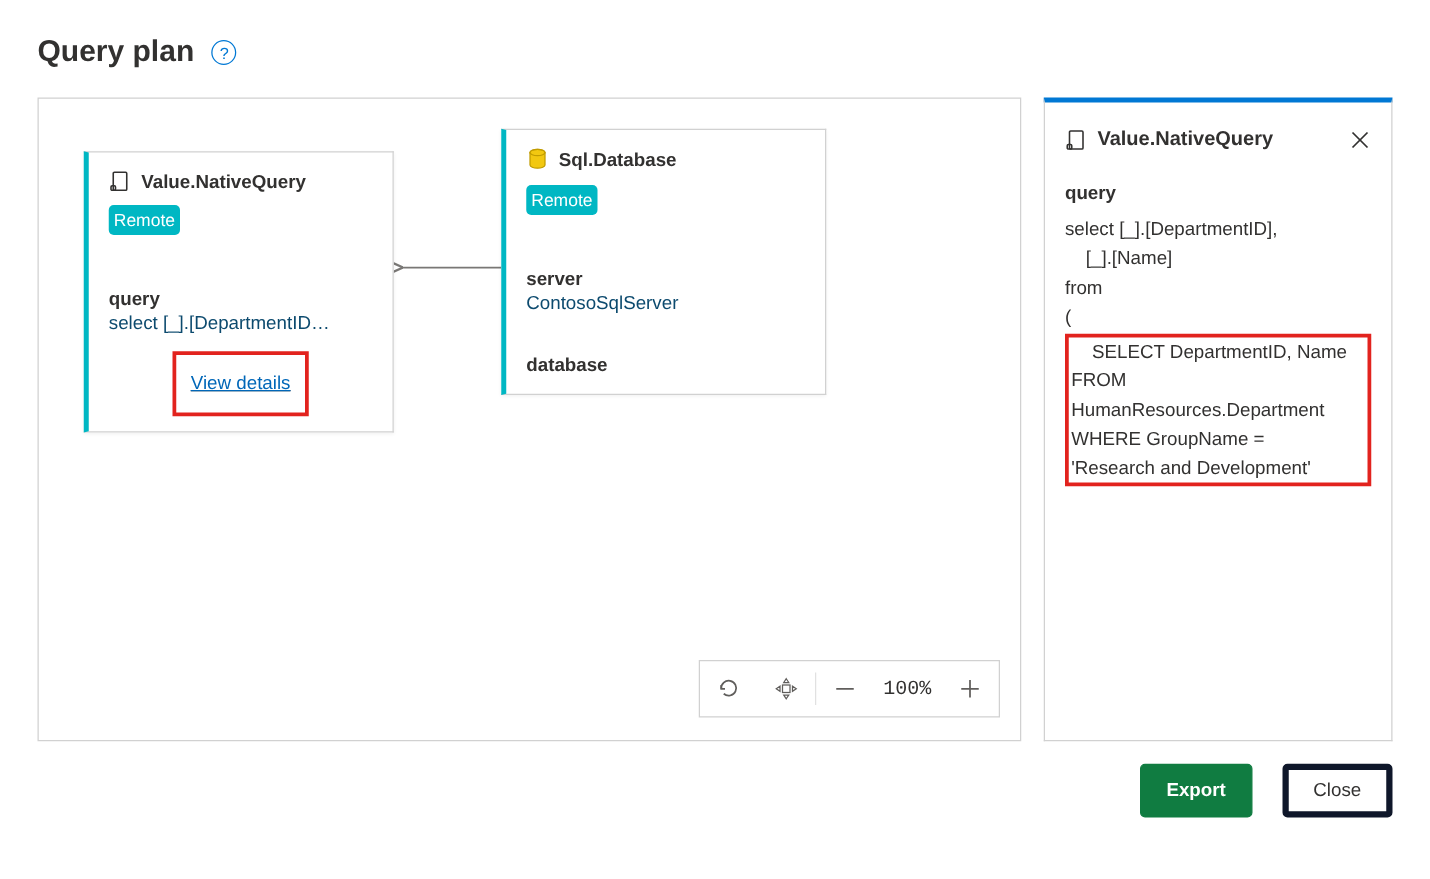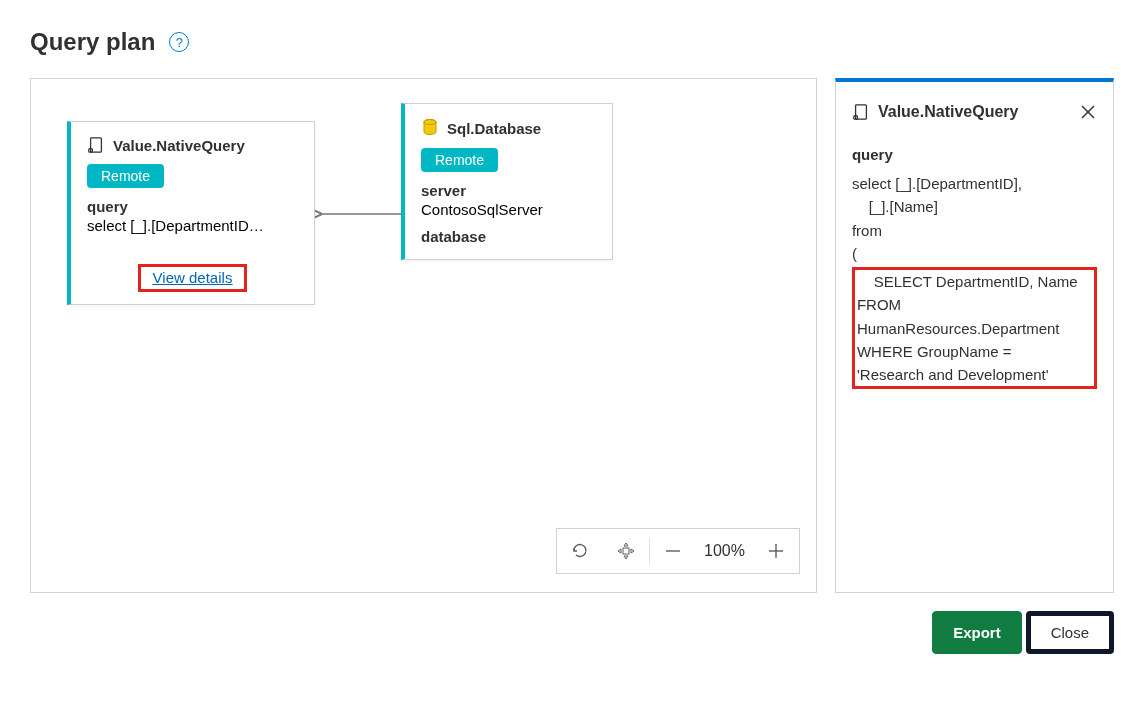--- a/index.html
+++ b/index.html
@@ -19,41 +19,41 @@
   svg.arrow { position: absolute; top: 0; left: 0; pointer-events: none; }
   .node {
     position: absolute;
     background: #fff;
     border: 1px solid #d1d1d1;
     border-left: 4px solid #00b7c3;
     box-shadow: 0 1px 3px rgba(0,0,0,0.06);
     padding: 14px 16px 12px 16px;
   }
   .node-head { display: flex; align-items: center; gap: 8px; font-size: 15px; font-weight: 700; margin-bottom: 10px; }
-  .badge { display: inline-block; background: #00b7c3; color: #fff; font-size: 14px; padding: 4px 14px; border-radius: 4px; margin-bottom: 10px; }
-  .prop-label { font-weight: 700; font-size: 15px; margin-bottom: 2px; }
-  .prop-value { font-size: 15px; margin-bottom: 10px; color: #000000; }
+  .badge { display: inline-block; background: #00b7c3; color: #fff; font-size: 14px; padding: 4px 4px; border-radius: 4px; margin-bottom: 10px; }
+  .prop-label { font-weight: 700; font-size: 15px; margin-bottom: 2px; margin-top: 33px; }
+  .prop-value { font-size: 15px; margin-bottom: 10px; color: #0c4a6e; }
   .truncate { white-space: nowrap; overflow: hidden; text-overflow: ellipsis; max-width: 190px; }
-  .highlight-red { border: 3px solid #e2231e; padding: 2px 12px; display: inline-block; margin-top: 20px; text-decoration: underline; }
+  .highlight-red { border: 3px solid #e2231e; padding: 14px 12px; display: inline-block; margin-top: 4px; text-decoration: underline; }
   .view-details { color: #0067b8; text-decoration: underline; font-size: 15px; cursor: pointer; }
   .zoom-bar {
     position: absolute; bottom: 18px; right: 16px;
     display: flex; align-items: center; gap: 0;
-    border: 1px solid #d1d1d1; background: #fff; height: 46px;
+    border: 1px solid #d1d1d1; background: #fff; height: 46px; font-family: Liberation Mono, monospace;
   }
   .zoom-btn { width: 46px; height: 100%; display: flex; align-items: center; justify-content: center; cursor: pointer; color: #605e5c; }
   .zoom-divider { width: 1px; height: 60%; background: #e1e1e1; }
   .zoom-label { padding: 0 8px; font-size: 16px; color: #323130; }
   .details-panel { width: 280px; border: 1px solid #d1d1d1; border-top: 4px solid #0078d4; padding: 18px 16px; font-size: 15px; line-height: 1.55; }
   .details-head { display: flex; align-items: center; gap: 8px; font-weight: 700; font-size: 16px; margin-bottom: 18px; }
   .details-close { margin-left: auto; cursor: pointer; width: 18px; height: 18px; display:flex; align-items:center; justify-content:center; }
   .details-label { font-weight: 700; margin-bottom: 6px; }
   .details-text { white-space: pre-wrap; }
   .details-text .hl { display:block; border: 3px solid #e2231e; padding: 0 2px; margin: 2px 0; }
-  .footer { display: flex; justify-content: flex-end; gap: 4px; margin-top: 18px; }
+  .footer { display: flex; justify-content: flex-end; gap: 24px; margin-top: 18px; }
   .btn { font-size: 15px; padding: 8px 20px; border-radius: 4px; cursor: pointer; }
   .btn-primary { background: #107c41; color: #fff; border: 1px solid #107c41; font-weight:600; }
   .btn-secondary { background: #fff; color: #323130; border: 5px solid #0f172a; }
   .icon-svg { flex-shrink: 0; }
 </style>
 </head>
 <body>
 
 <div class="title-row">
   <div class="title">Query plan</div>
@@ -82,21 +82,21 @@
       <span class="badge">Remote</span>
       <div class="prop-label">query</div>
       <div class="prop-value truncate">select [_].[DepartmentID…</div>
       <div style="text-align:center;">
         <span class="highlight-red">
           <span class="view-details">View details</span>
         </span>
       </div>
     </div>
 
-    <div class="node" style="left:370px; top:24px; width:212px;">
+    <div class="node" style="left:370px; top:24px; width:260px;">
       <div class="node-head">
         <svg class="icon-svg" width="18" height="20" viewBox="0 0 18 20">
           <ellipse cx="9" cy="4" rx="6" ry="2.5" fill="#f2c811" stroke="#c19c00" stroke-width="1"></ellipse>
           <path d="M3 4 v10 a6 2.5 0 0 0 12 0 V4" fill="#f2c811" stroke="#c19c00" stroke-width="1"></path>
           <ellipse cx="9" cy="4" rx="6" ry="2.5" fill="none" stroke="#c19c00" stroke-width="1"></ellipse>
         </svg>
         <span>Sql.Database</span>
       </div>
       <span class="badge">Remote</span>
       <div class="prop-label">server</div>

